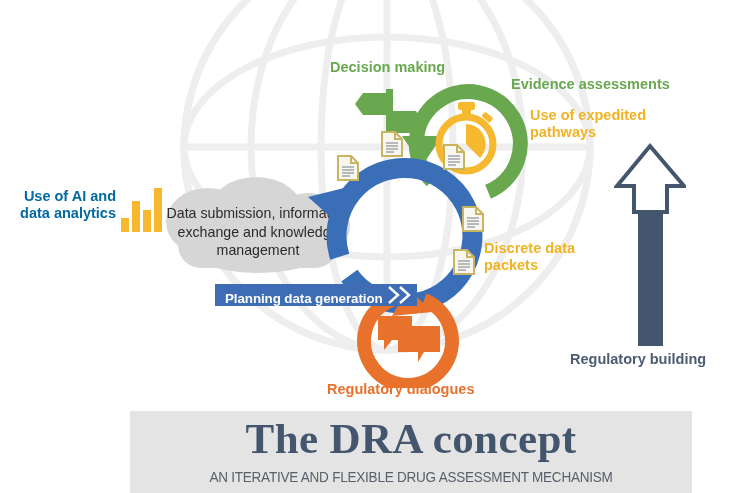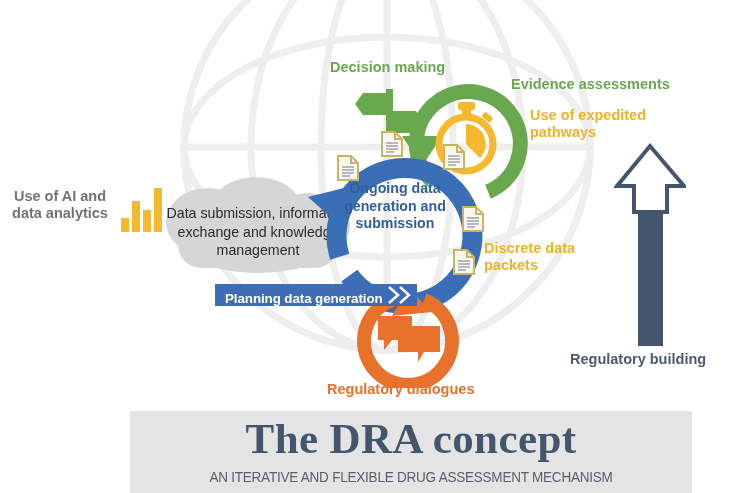--- a/index.html
+++ b/index.html
@@ -63,22 +63,22 @@
   
   .label {
     font-weight: bold;
     line-height: 1.2;
   }
   #lbl-ai {
     left: 4px;
     top: 188px;
     width: 112px;
     font-size: 14.5px;
-    color: #737373;
-    text-align: center;
+    color: #0369a1;
+    text-align: right;
   }
   #lbl-decision {
     left: 321px;
     top: 59px;
     font-size: 14.5px;
     color: #6aa84f;
     white-space: nowrap;
     margin-left: 9px;
   }
   #lbl-evidence {
@@ -297,21 +297,20 @@
     <polygon points="1,1 14,1 21,8 21,25 1,25" fill="#f7f7f0" stroke="#c9b461" stroke-width="2"></polygon>
     <polyline points="14,1 14,8 21,8" fill="none" stroke="#c9b461" stroke-width="2"></polyline>
     <g stroke="#9aa0a6" stroke-width="1.4">
       <line x1="5" y1="12" x2="17" y2="12"></line>
         <line x1="5" y1="15" x2="17" y2="15"></line>
       <line x1="5" y1="18" x2="17" y2="18"></line>
         <line x1="5" y1="21" x2="13" y2="21"></line>
     </g>
   </svg>
 
-  <div class="abs" id="ring-label">Ongoing data generation and submission</div>
 
   <svg class="abs" style="left:348px;top:288px;" width="120" height="100" viewBox="0 0 120 100">
     <path d="M 76 12
              A 44 44 0 1 1 44 12" fill="none" stroke="#e8722c" stroke-width="14"></path>
 
     <polygon points="60,0 84,24 44,28" fill="#e8722c"></polygon>
     <g fill="#e8722c">
       <path d="M 30 28 L 64 28 L 64 52 L 44 52 L 36 62 L 36 52 L 30 52 Z"></path>
       <path d="M 50 38 L 92 38 L 92 64 L 76 64 L 70 74 L 70 64 L 50 64 Z"></path>
     </g>

